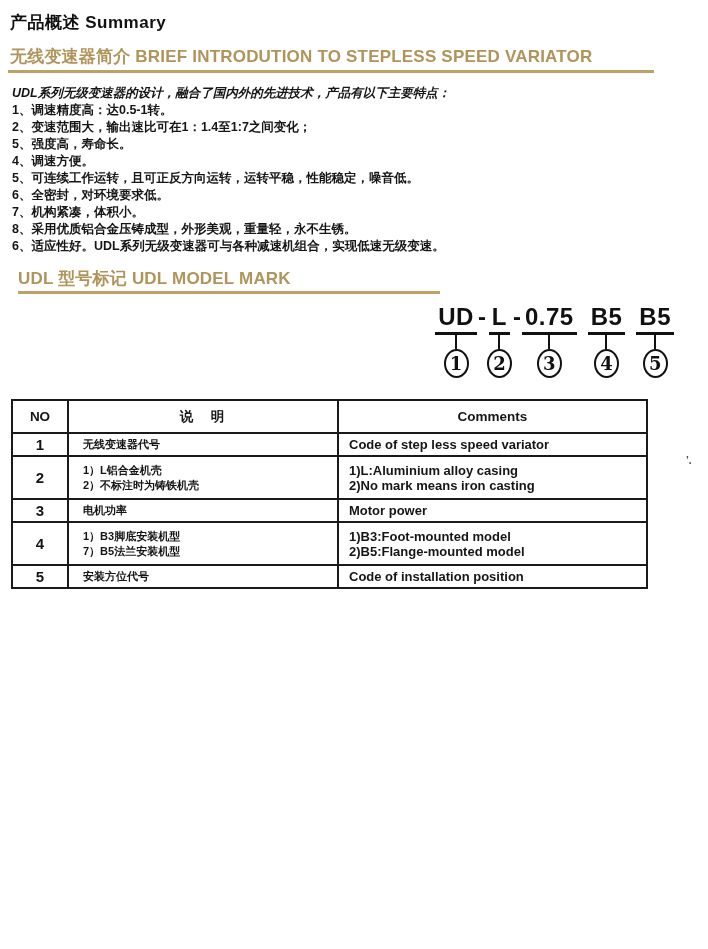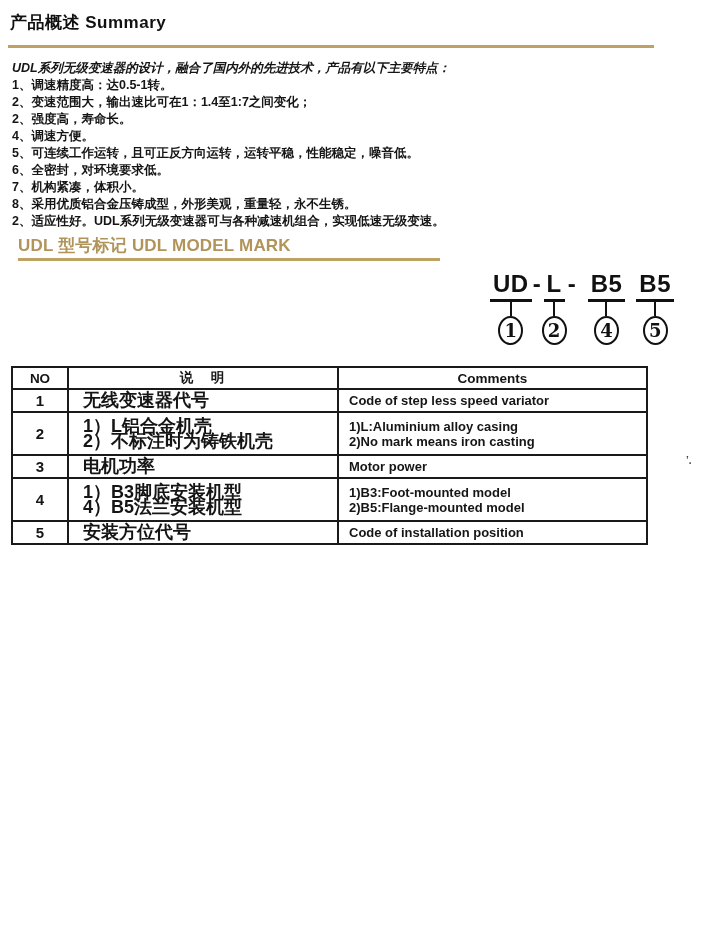--- a/index.html
+++ b/index.html
@@ -28,21 +28,21 @@
     color: #b0945a;
     letter-spacing: 0.2px;
   }
   .h1 { margin: 14px 0 0 10px; }
   .rule {
     height: 3px;
     background: #bda263;
     border: none;
   }
   .rule1 { margin: 3px 0 0 8px; width: 646px; }
-  .h2 { margin: 6px 0 0 18px; }
+  .h2 { margin: 14px 0 0 18px; }
   .rule2 { margin: 2px 0 0 18px; width: 422px; }
   .body-text {
     margin-left: 12px;
     font-size: 12.5px;
     font-weight: bold;
     line-height: 17px;
     color: #151515;
   }
   .intro { margin-top: 12px; font-style: italic; }
   .closing { width: 688px; }
@@ -94,79 +94,85 @@
     table-layout: fixed;
   }
   .spec-table th, .spec-table td {
     border: 2px solid #1a1a1a;
     font-weight: bold;
     color: #151515;
     vertical-align: middle;
   }
   .col-no { width: 56px; }
   .col-desc { width: 270px; }
-  .spec-table th { height: 22px; font-size: 13.5px; text-align: center; }
+  .spec-table th { height: 33px; font-size: 13.5px; text-align: center; }
   .th-no { font-size: 15px; }
   .th-desc { letter-spacing: 2px; }
   .cell-no { text-align: center; font-size: 15px; }
-  .cell-desc { padding-left: 14px; font-size: 18px; }
+  .cell-desc { padding-left: 14px; font-size: 11px; }
   .cell-com { padding-left: 10px; font-size: 13px; border-radius: 11px; }
   .cell-line { line-height: 15px; }
   tr.single td { height: 23px; }
   tr.double td { height: 43px; }
   .artifact {
     position: absolute;
     left: 686px;
     top: 455px;
     font-size: 10px;
     font-weight: bold;
     color: #444;
   }
 </style>
 </head>
 <body>
 
 <div class="page">
 
   <div class="doc-title">产品概述 Summary</div>
 
+  <div class="gold-heading h1">无线变速器简介 BRIEF INTRODUTION TO STEPLESS SPEED VARIATOR</div>
   <div class="rule rule1"></div>
 
   <div class="body-text intro">UDL系列无级变速器的设计，融合了国内外的先进技术，产品有以下主要特点：</div>
 
   <div id="features">
       <div class="body-text">1、调速精度高：达0.5-1转。</div>
       <div class="body-text">2、变速范围大，输出速比可在1：1.4至1:7之间变化；</div>
-      <div class="body-text">2、强度高，寿命长。</div>
+      <div class="body-text">5、强度高，寿命长。</div>
       <div class="body-text">4、调速方便。</div>
       <div class="body-text">5、可连续工作运转，且可正反方向运转，运转平稳，性能稳定，噪音低。</div>
       <div class="body-text">6、全密封，对环境要求低。</div>
       <div class="body-text">7、机构紧凑，体积小。</div>
       <div class="body-text">8、采用优质铝合金压铸成型，外形美观，重量轻，永不生锈。</div>
-      <div class="body-text">2、适应性好。UDL系列无级变速器可与各种减速机组合，实现低速无级变速。</div>
+      <div class="body-text">6、适应性好。UDL系列无级变速器可与各种减速机组合，实现低速无级变速。</div>
     </div>
 
 
   <div class="gold-heading h2">UDL 型号标记 UDL MODEL MARK</div>
   <div class="rule rule2"></div>
 
   <div class="model-wrap">
     <div class="model-row" id="model-row">
         <div class="seg">
           <div class="seg-text">UD</div>
           <div class="seg-line"></div>
           <div class="seg-circle">1</div>
         </div>
         <span class="seg-sep">-</span>
         <div class="seg">
           <div class="seg-text">L</div>
           <div class="seg-line"></div>
           <div class="seg-circle">2</div>
         </div>
         <span class="seg-sep">-</span>
+        <div class="seg">
+          <div class="seg-text">0.75</div>
+          <div class="seg-line"></div>
+          <div class="seg-circle">3</div>
+        </div>
         <span class="seg-sep seg-gap"></span>
         <div class="seg">
           <div class="seg-text">B5</div>
           <div class="seg-line"></div>
           <div class="seg-circle">4</div>
         </div>
         <span class="seg-sep seg-gap"></span>
         <div class="seg">
           <div class="seg-text">B5</div>
           <div class="seg-line"></div>
@@ -215,21 +221,21 @@
             <div class="cell-line">电机功率</div>
           </td>
           <td class="cell-com">
             <div class="cell-line">Motor power</div>
           </td>
         </tr>
         <tr class="double">
           <td class="cell-no">4</td>
           <td class="cell-desc">
             <div class="cell-line">1）B3脚底安装机型</div>
-            <div class="cell-line">4）B5法兰安装机型</div>
+            <div class="cell-line">7）B5法兰安装机型</div>
           </td>
           <td class="cell-com">
             <div class="cell-line">1)B3:Foot-mounted model</div>
             <div class="cell-line">2)B5:Flange-mounted model</div>
           </td>
         </tr>
         <tr class="single">
           <td class="cell-no">5</td>
           <td class="cell-desc">
             <div class="cell-line">安装方位代号</div>

